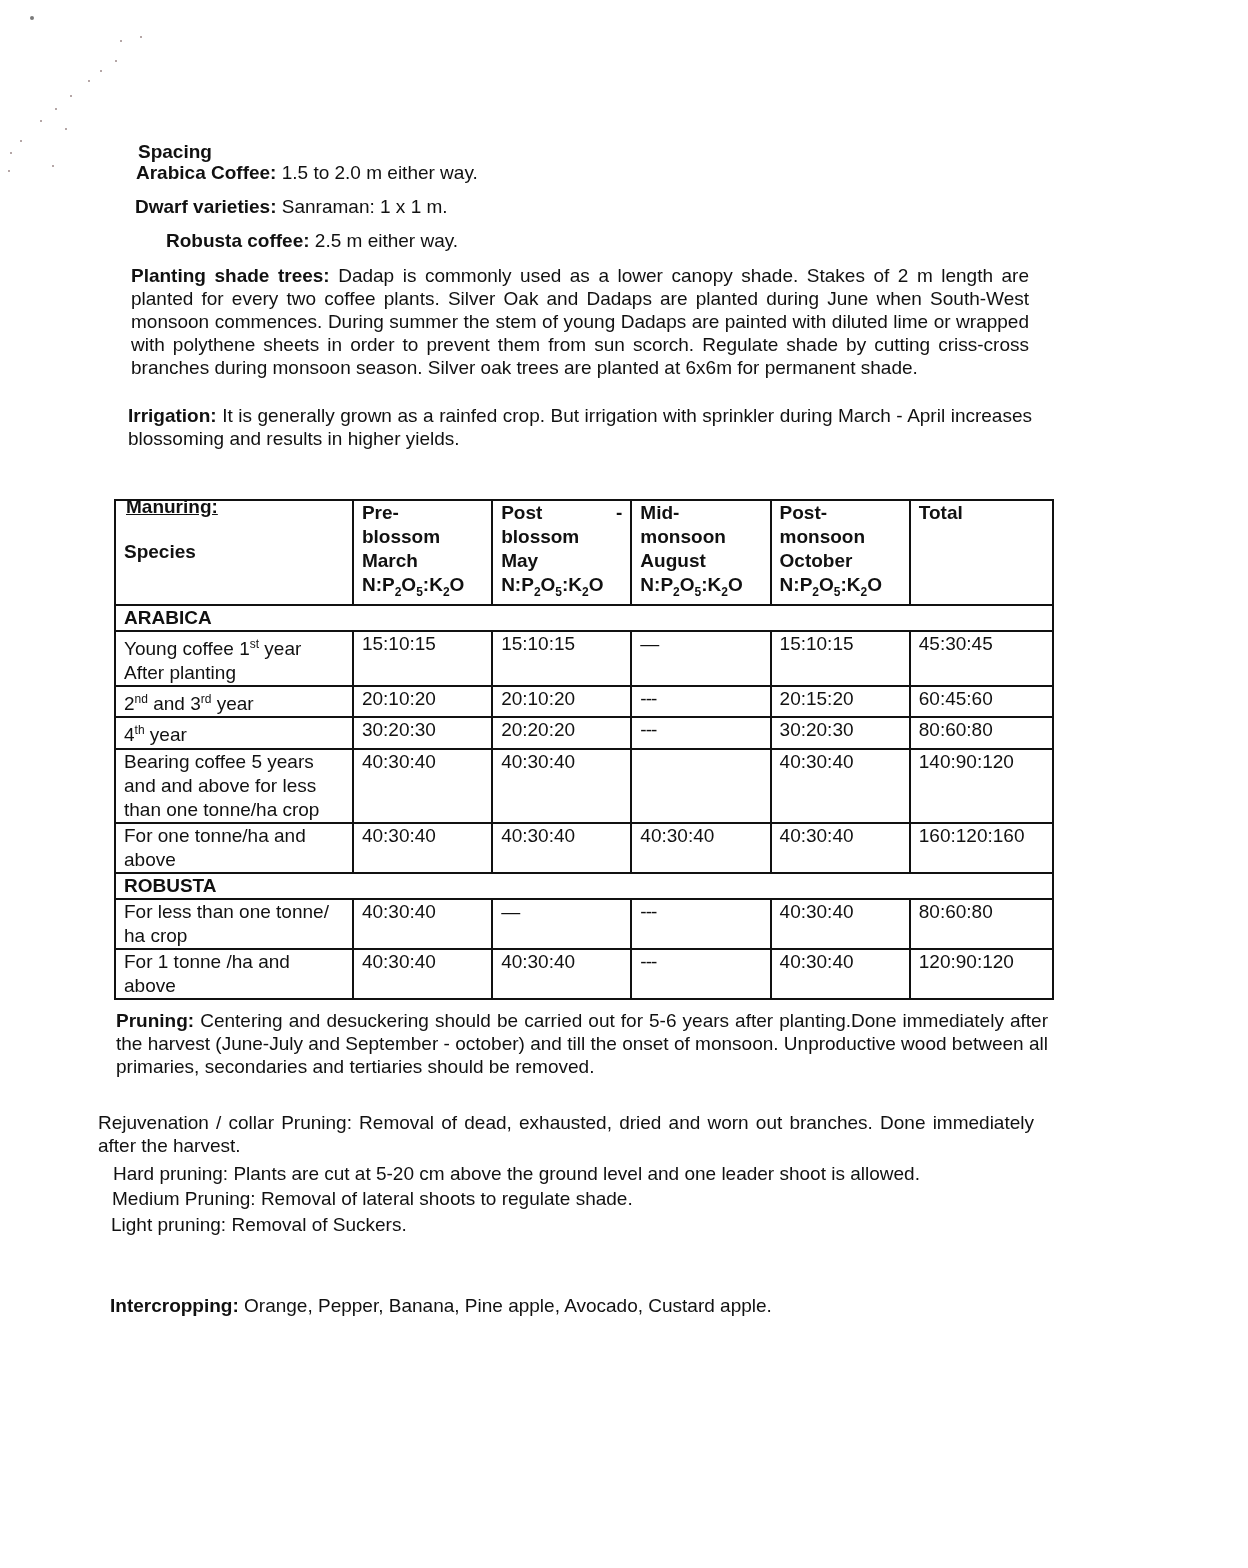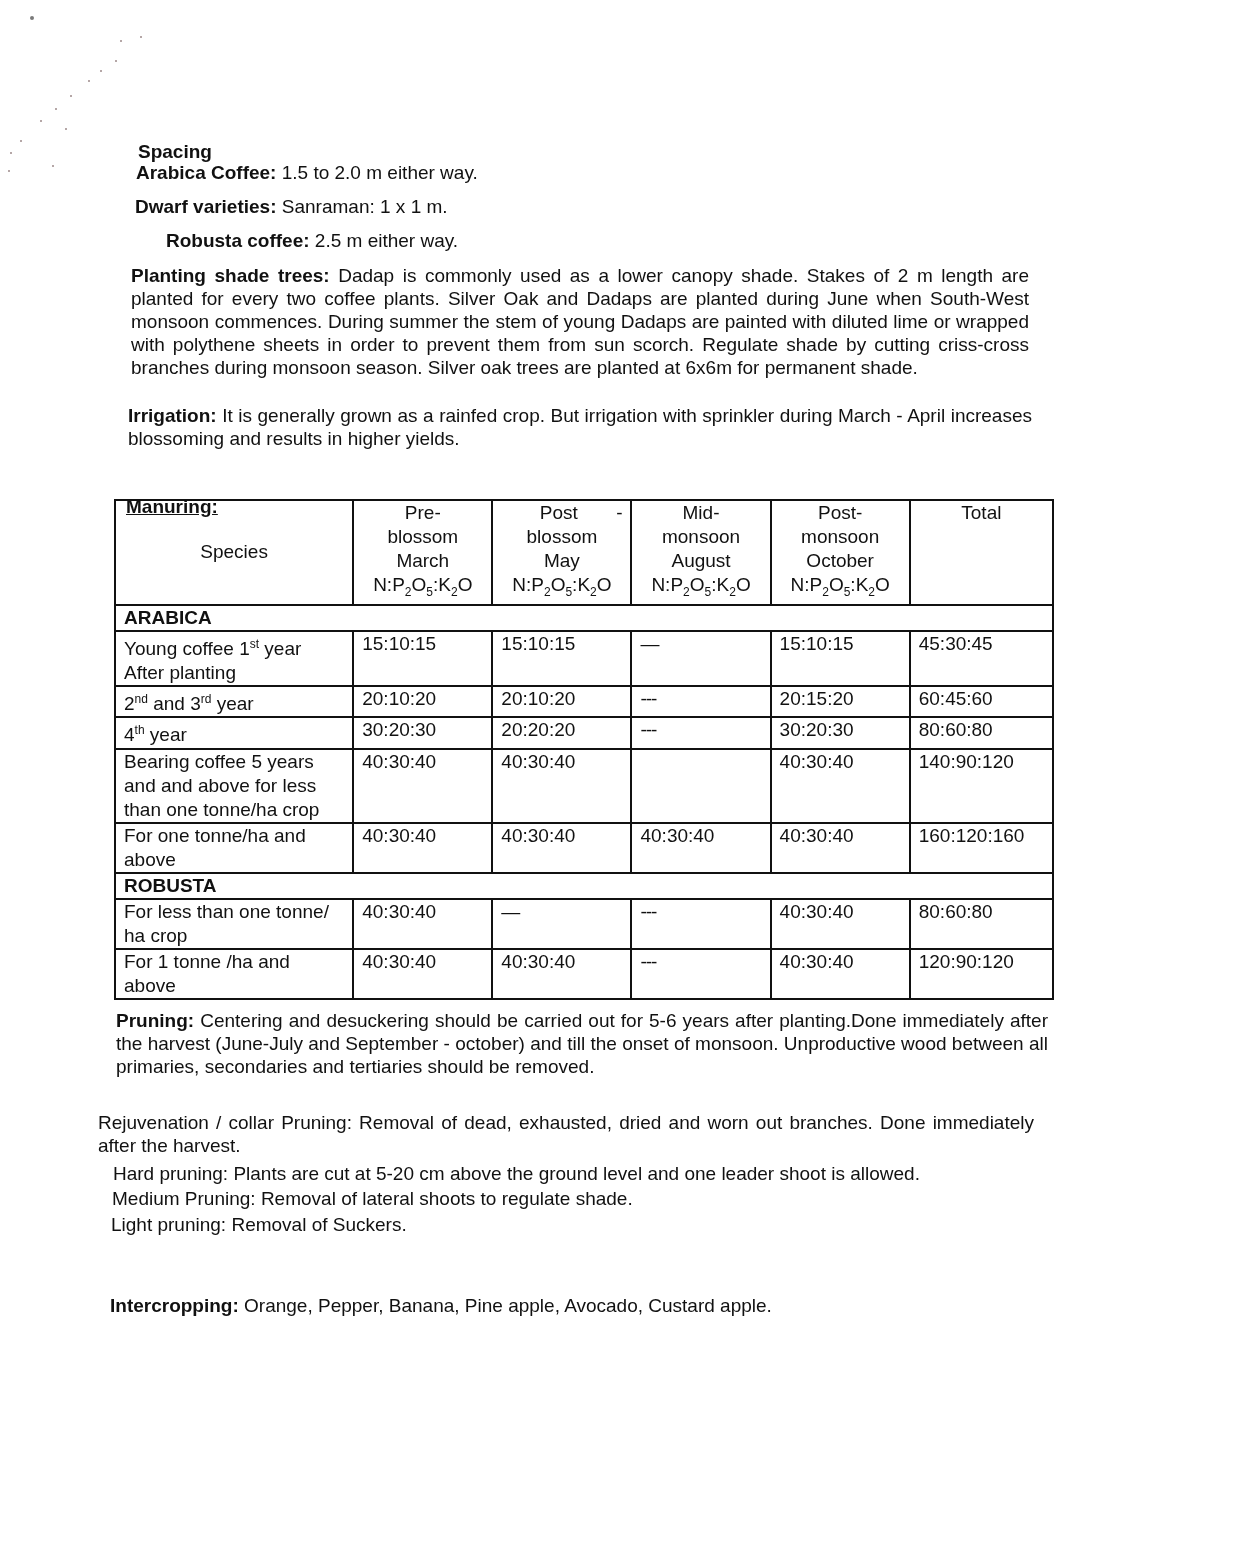--- a/index.html
+++ b/index.html
@@ -17,21 +17,21 @@
   .para { position: absolute; font-size: 19px; line-height: 23px; text-align: justify; }
   .para b { font-weight: bold; }
 
   table.manure {
     position: absolute; left: 114px; top: 499px; width: 940px;
     border-collapse: collapse; font-size: 19px; line-height: 24px;
   }
   table.manure td, table.manure th {
     border: 2px solid #111; vertical-align: top; padding: 0 8px; text-align: left;
   }
-  table.manure th { font-weight: normal; text-align: center; }
+  table.manure th { font-weight: bold; }
   .hdr-species { vertical-align: middle !important; padding-top: 0 !important; }
   .grp td { font-weight: bold; padding-top: 0; padding-bottom: 0; border-radius: 12px; }
   .col0 { width: 226px; }
   .col1, .col2, .col3, .col4 { width: 122px; }
   .col5 { width: 126px; }
   .sp-just { text-align: justify; text-align-last: left; margin-top: 16px; }
   .dash { letter-spacing: -1px; }
   .post-dash { float: right; }
   sub { font-size: 12px; }
   sup { font-size: 12px; }

